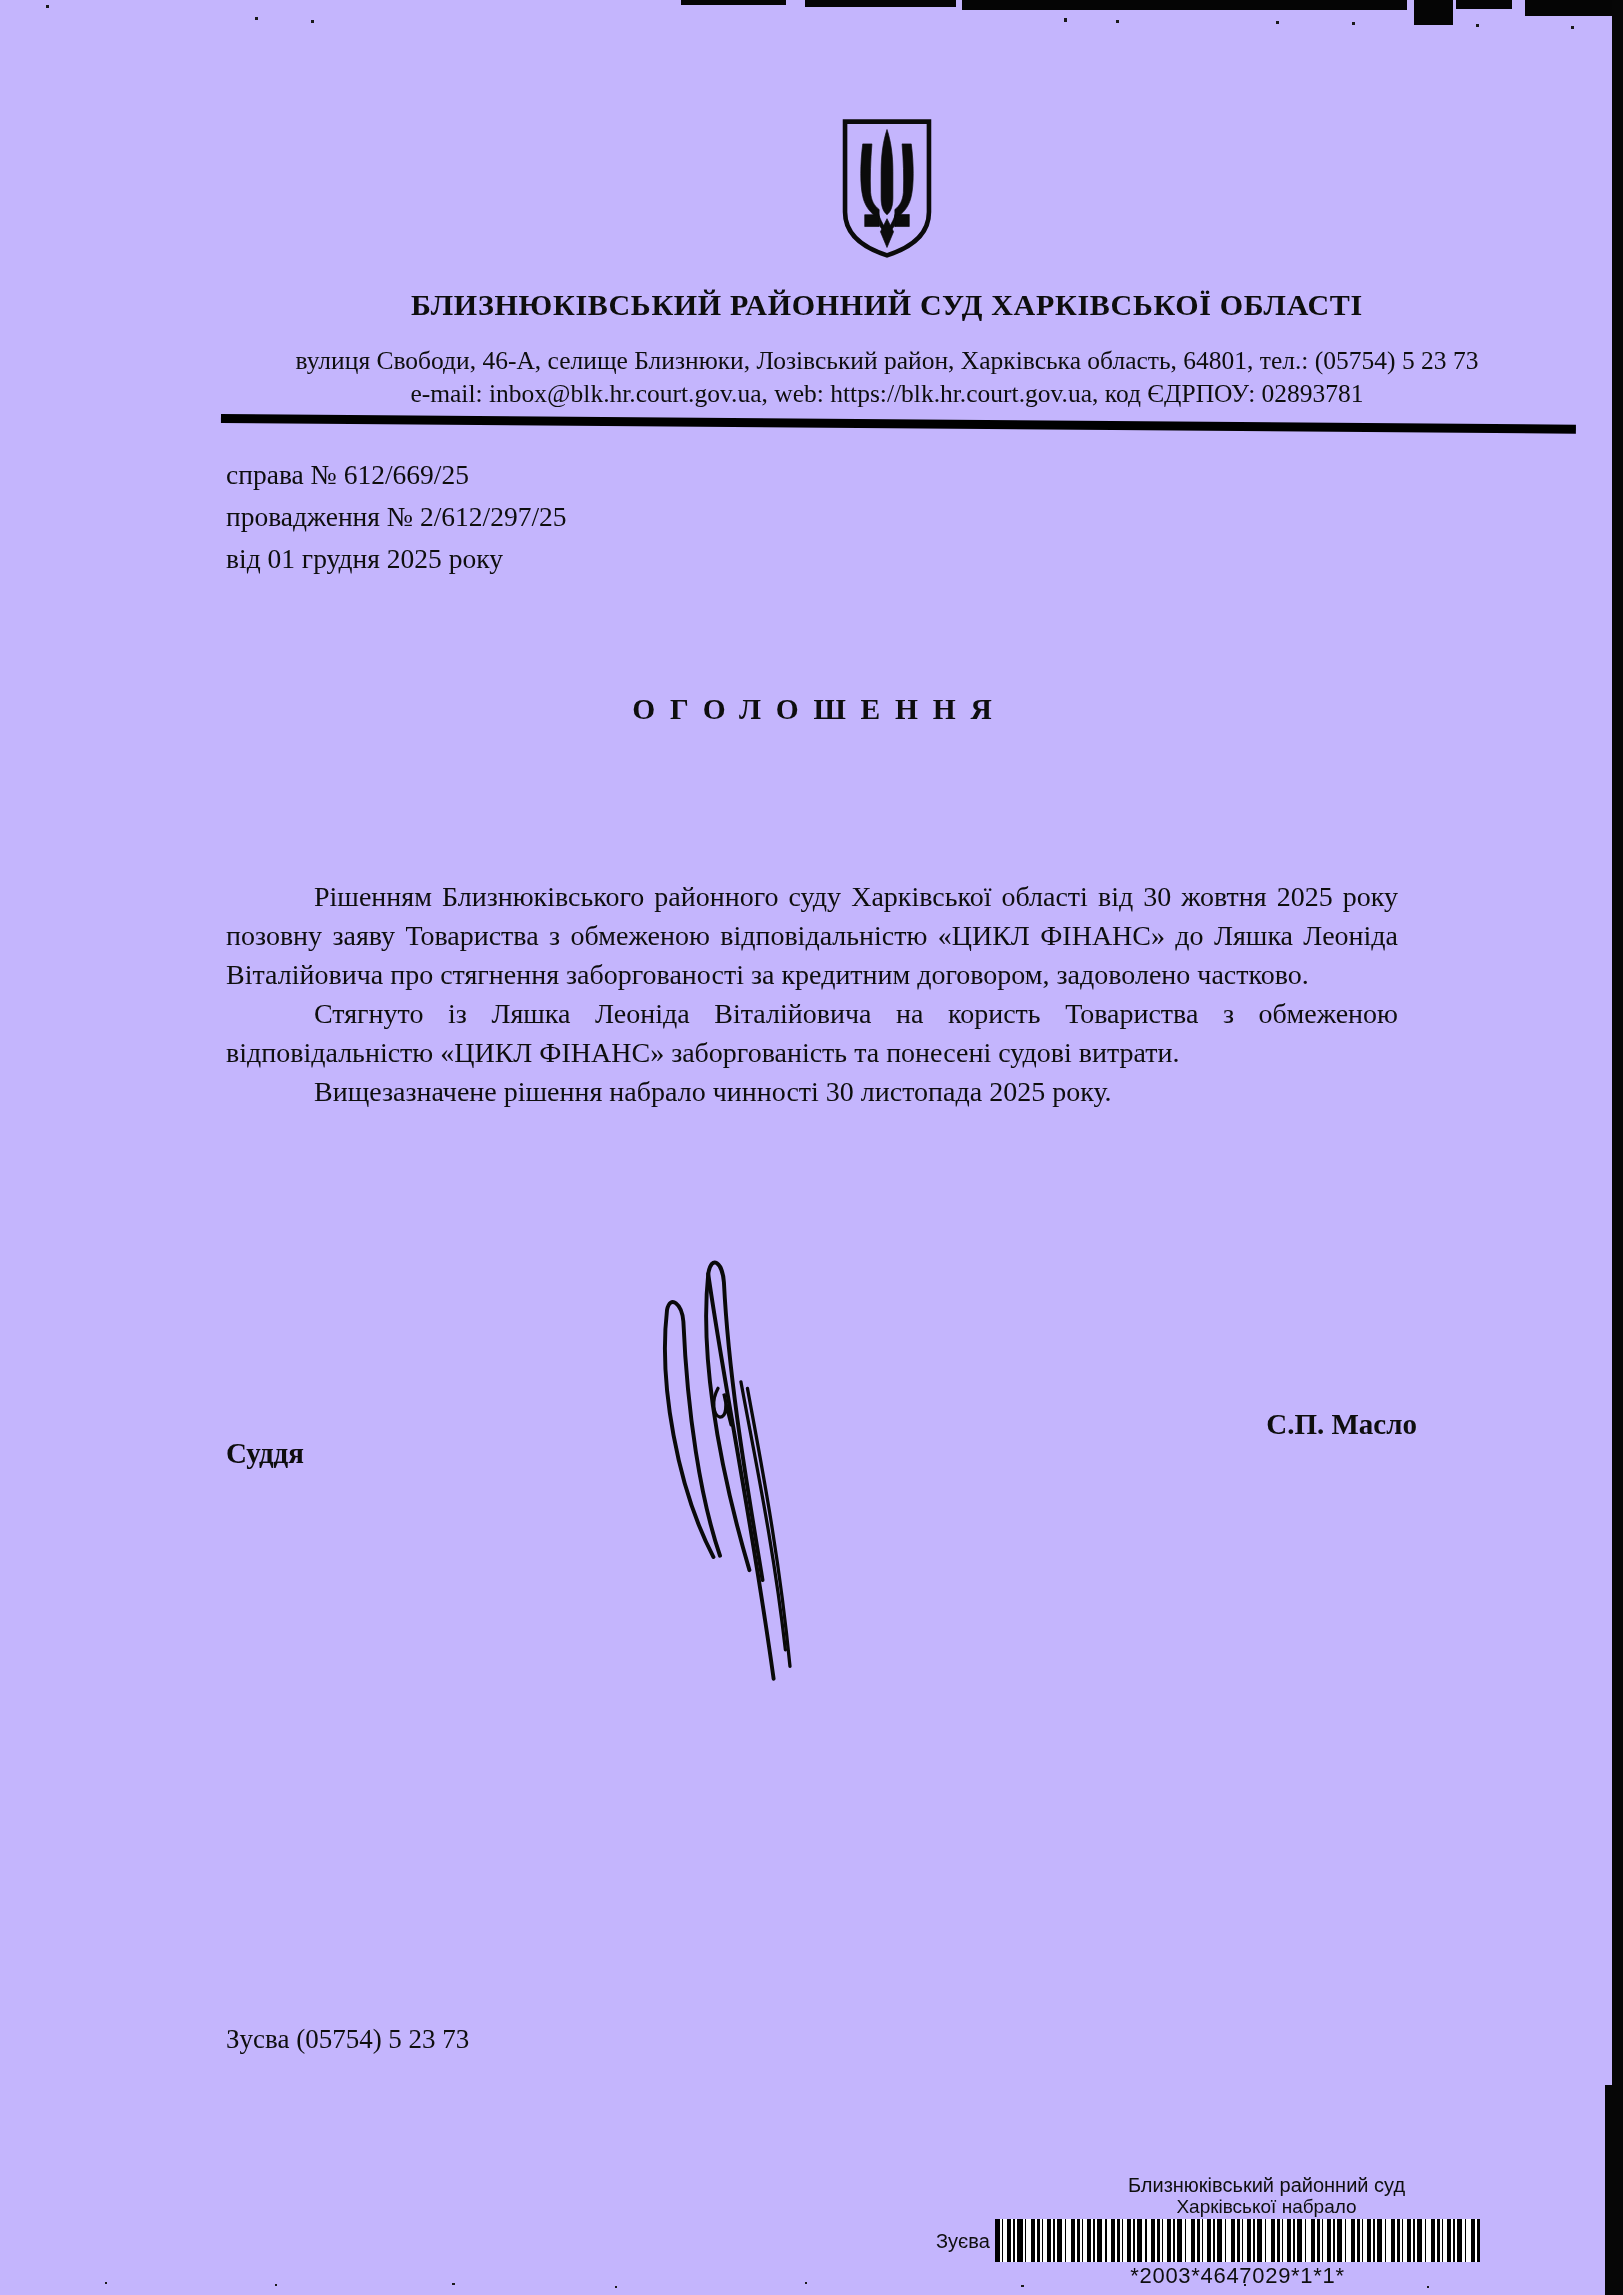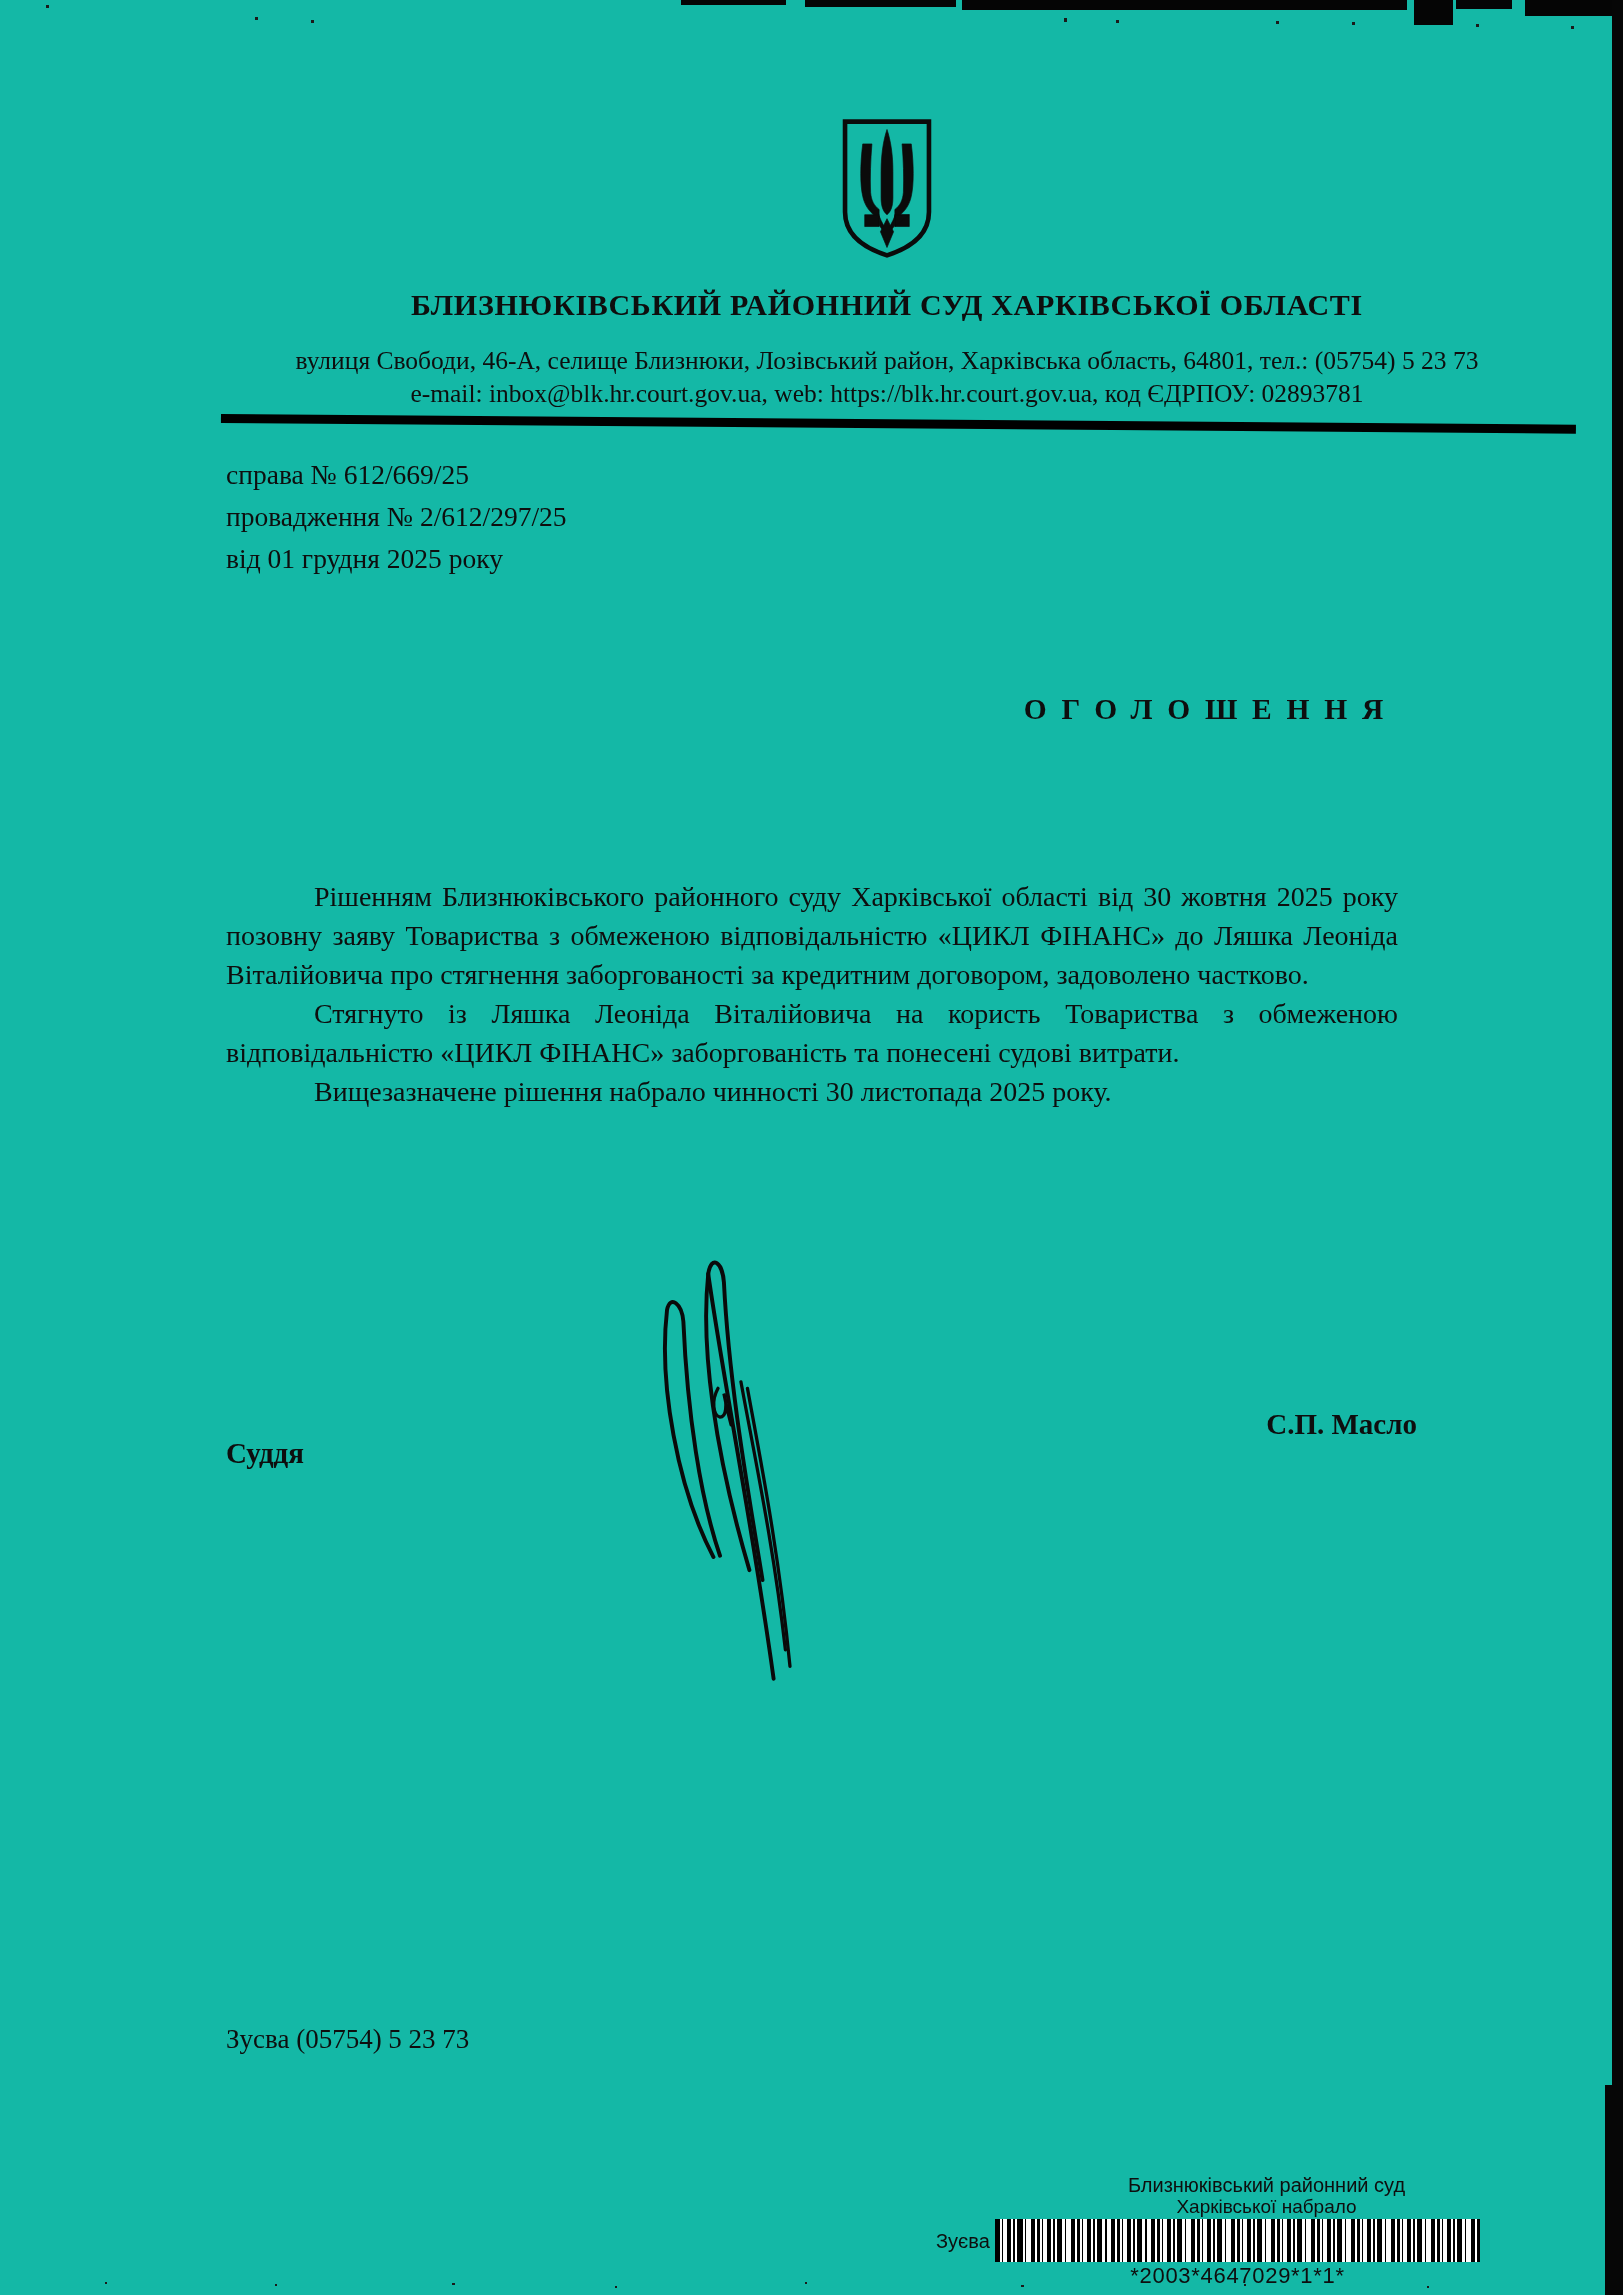--- a/index.html
+++ b/index.html
@@ -1,20 +1,20 @@
 <!DOCTYPE html>
 <html lang="uk" style="font-size:10.5px"><head>
 <meta charset="utf-8">
 <style>
   html,body{margin:0;padding:0;background:#777;}
   .page{
     position:relative;
     width:1623px;height:2295px;
     margin:0 auto;
-    background:#14b8a6;
+    background:#c4b5fd;
     color:#0e0e0e;
     font-family:"Liberation Serif", serif;
     overflow:hidden;
   }
   
   .scan-seg{position:absolute;background:#050505;}
   .speck{position:absolute;background:#1a1a1a;width:3.3px;height:3.3px;}
   .right-bar{position:absolute;top:0;right:0;width:11px;height:2295px;background:#060606;}
   .right-bar-wide{position:absolute;top:2085px;right:0;width:17.7px;height:211px;background:#060606;}
   
@@ -29,21 +29,21 @@
   .addr1{margin-top:22px;}
   .separator{
     position:absolute;top:414px;left:221px;width:1355px;height:8.5px;
     background:#000;transform:rotate(0.45deg);transform-origin:left top;
   }
   
   .case-info{position:absolute;top:454px;left:226px;font-size:27.5px;line-height:42px;}
   
   .title{
     position:absolute;top:693px;left:226px;width:1172px;
-    text-align:right;font-size:29.5px;font-weight:bold;letter-spacing:0.5em;
+    text-align:center;font-size:29.5px;font-weight:bold;letter-spacing:0.5em;
     padding-left:0.5em;box-sizing:border-box;
   }
   
   .body-text{
     position:absolute;top:877px;left:226px;width:1172px;
     font-size:28px;line-height:39px;text-align:justify;
   }
   .body-text p{margin:0;text-indent:88px;}
   
   .judge-role{position:absolute;top:1437px;left:226px;font-size:29px;font-weight:bold;}

